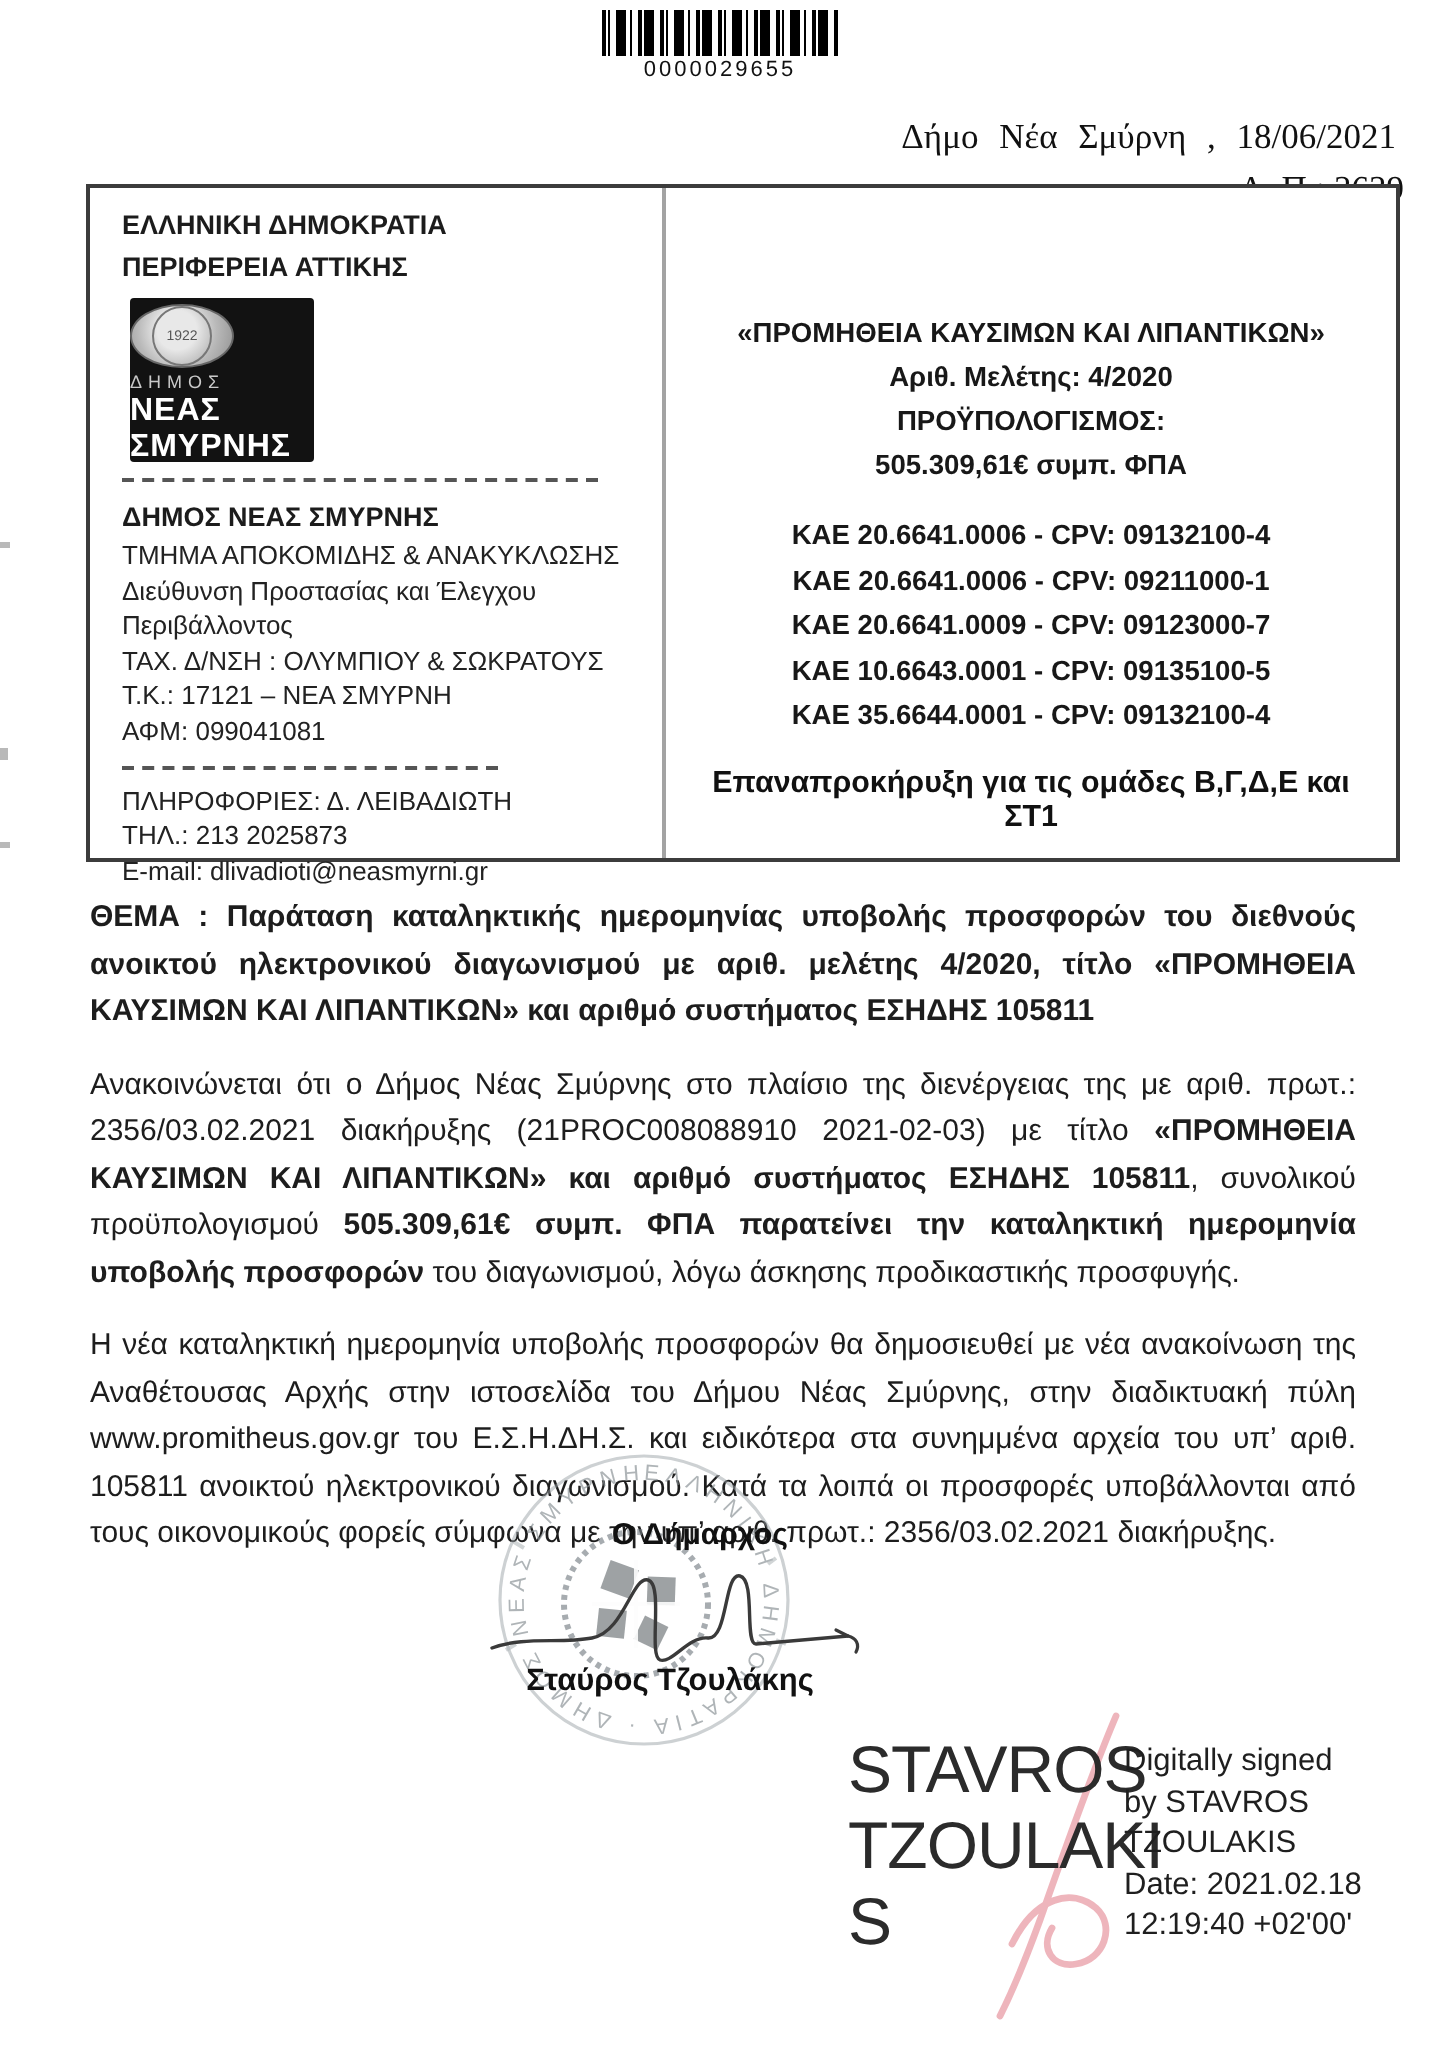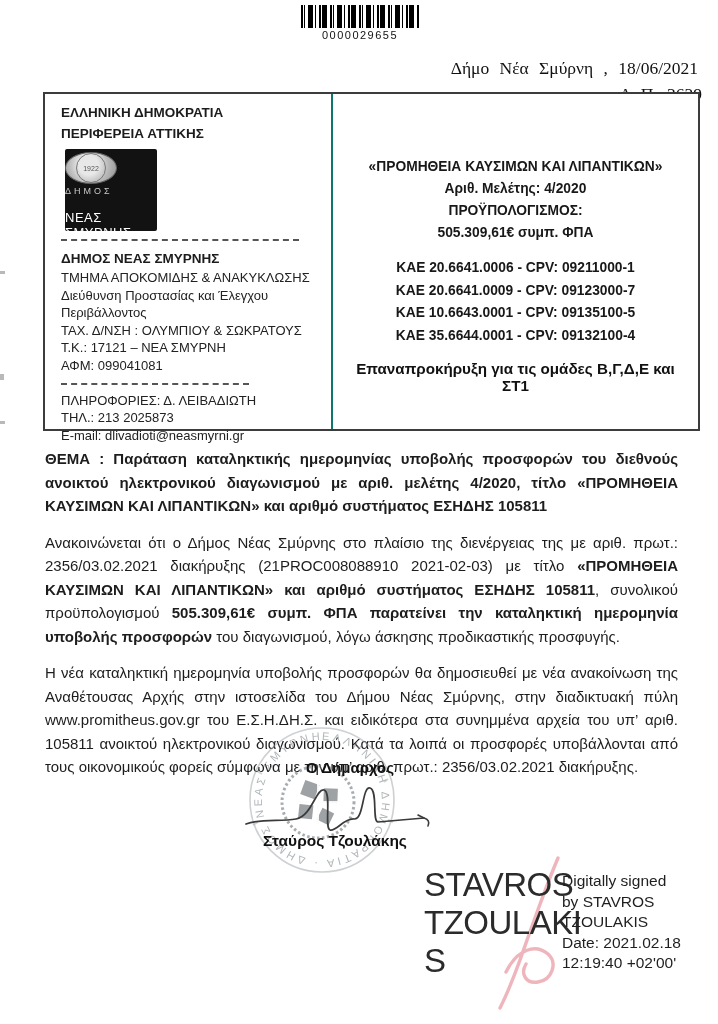--- a/index.html
+++ b/index.html
@@ -24,21 +24,21 @@
   
   .doc-date{position:absolute;top:58px;right:20px;font-size:17.5px;color:#111;word-spacing:6px;}
   .protocol{position:absolute;top:84px;right:16px;font-size:17.5px;color:#111;}
   .protocol-tick{position:absolute;top:93px;right:63px;width:1px;height:24px;background:#666;}
 
   
   .header-box{
     position:absolute;left:43px;top:92px;width:653px;height:335px;
     border:2px solid #3c3c3c;display:flex;background:#fff;
   }
-  .hcol-left{width:288px;border-right:2px solid #0f766e;padding:8px 10px 0 16px;box-sizing:border-box;}
+  .hcol-left{width:288px;border-right:2px solid #a3a3a3;padding:8px 10px 0 16px;box-sizing:border-box;}
   .hcol-right{flex:1;padding:6px 10px 0 10px;box-sizing:border-box;text-align:center;}
 
   .h-bold{font-weight:bold;font-size:13.5px;line-height:21px;}
   .h-line{font-size:13px;line-height:17.6px;color:#222;}
   .dashed-sep{border:none;border-top:2px dashed #555;margin:8px 0 7px 0;}
 
   
   .logo-box{
     width:92px;height:82px;background:#121212;margin:5px 0 4px 4px;
     display:flex;flex-direction:column;border-radius:2px;
@@ -47,21 +47,21 @@
     width:50px;height:50px;border-radius:50%;margin-top:3px;
     background:radial-gradient(circle at 45% 40%, #e8e8e8 0 30%, #b9b9b9 60%, #8d8d8d 100%);
     border:1px solid #666;display:flex;align-items:center;justify-content:center;
   }
   .logo-seal-inner{
     width:28px;height:28px;border-radius:50%;border:1px solid #777;
     display:flex;align-items:center;justify-content:center;
     font-size:7px;color:#555;
   }
   .logo-l1{color:#c9c9c9;font-size:9px;letter-spacing:3px;margin-top:2px;}
-  .logo-l2{color:#ffffff;font-weight:normal;font-size:13px;letter-spacing:.5px;margin-top:14px;}
+  .logo-l2{color:#ffffff;font-weight:bold;font-size:16px;letter-spacing:.5px;margin-top:1px;}
 
   
   .r-spacer{height:56px;}
   .r-title{font-weight:bold;font-size:13.8px;line-height:22px;color:#181818;}
   .kae-list{margin-top:13px;}
   .kae-list div{font-weight:bold;font-size:13.8px;line-height:22.6px;color:#181818;}
   .reissue{font-weight:bold;font-size:15.2px;margin-top:13px;text-align:center;color:#111;}
 
   
   .body-text{position:absolute;left:45px;top:447px;width:633px;}
@@ -128,20 +128,21 @@
   </div>
 
   <div class="hcol-right">
     <div class="r-spacer"></div>
     <div class="r-title">«ΠΡΟΜΗΘΕΙΑ ΚΑΥΣΙΜΩΝ ΚΑΙ ΛΙΠΑΝΤΙΚΩΝ»</div>
     <div class="r-title">Αριθ. Μελέτης: 4/2020</div>
     <div class="r-title">ΠΡΟΫΠΟΛΟΓΙΣΜΟΣ:</div>
     <div class="r-title">505.309,61€ συμπ. ΦΠΑ</div>
 
     <div class="kae-list">
+        <div>ΚΑΕ 20.6641.0006 - CPV: 09132100-4</div>
         <div>ΚΑΕ 20.6641.0006 - CPV: 09211000-1</div>
         <div>ΚΑΕ 20.6641.0009 - CPV: 09123000-7</div>
         <div>ΚΑΕ 10.6643.0001  - CPV: 09135100-5</div>
         <div>ΚΑΕ 35.6644.0001 - CPV: 09132100-4</div>
       </div>
 
     <div class="reissue">Επαναπροκήρυξη για τις ομάδες Β,Γ,Δ,Ε και ΣΤ1</div>
   </div>
 </div>
 

